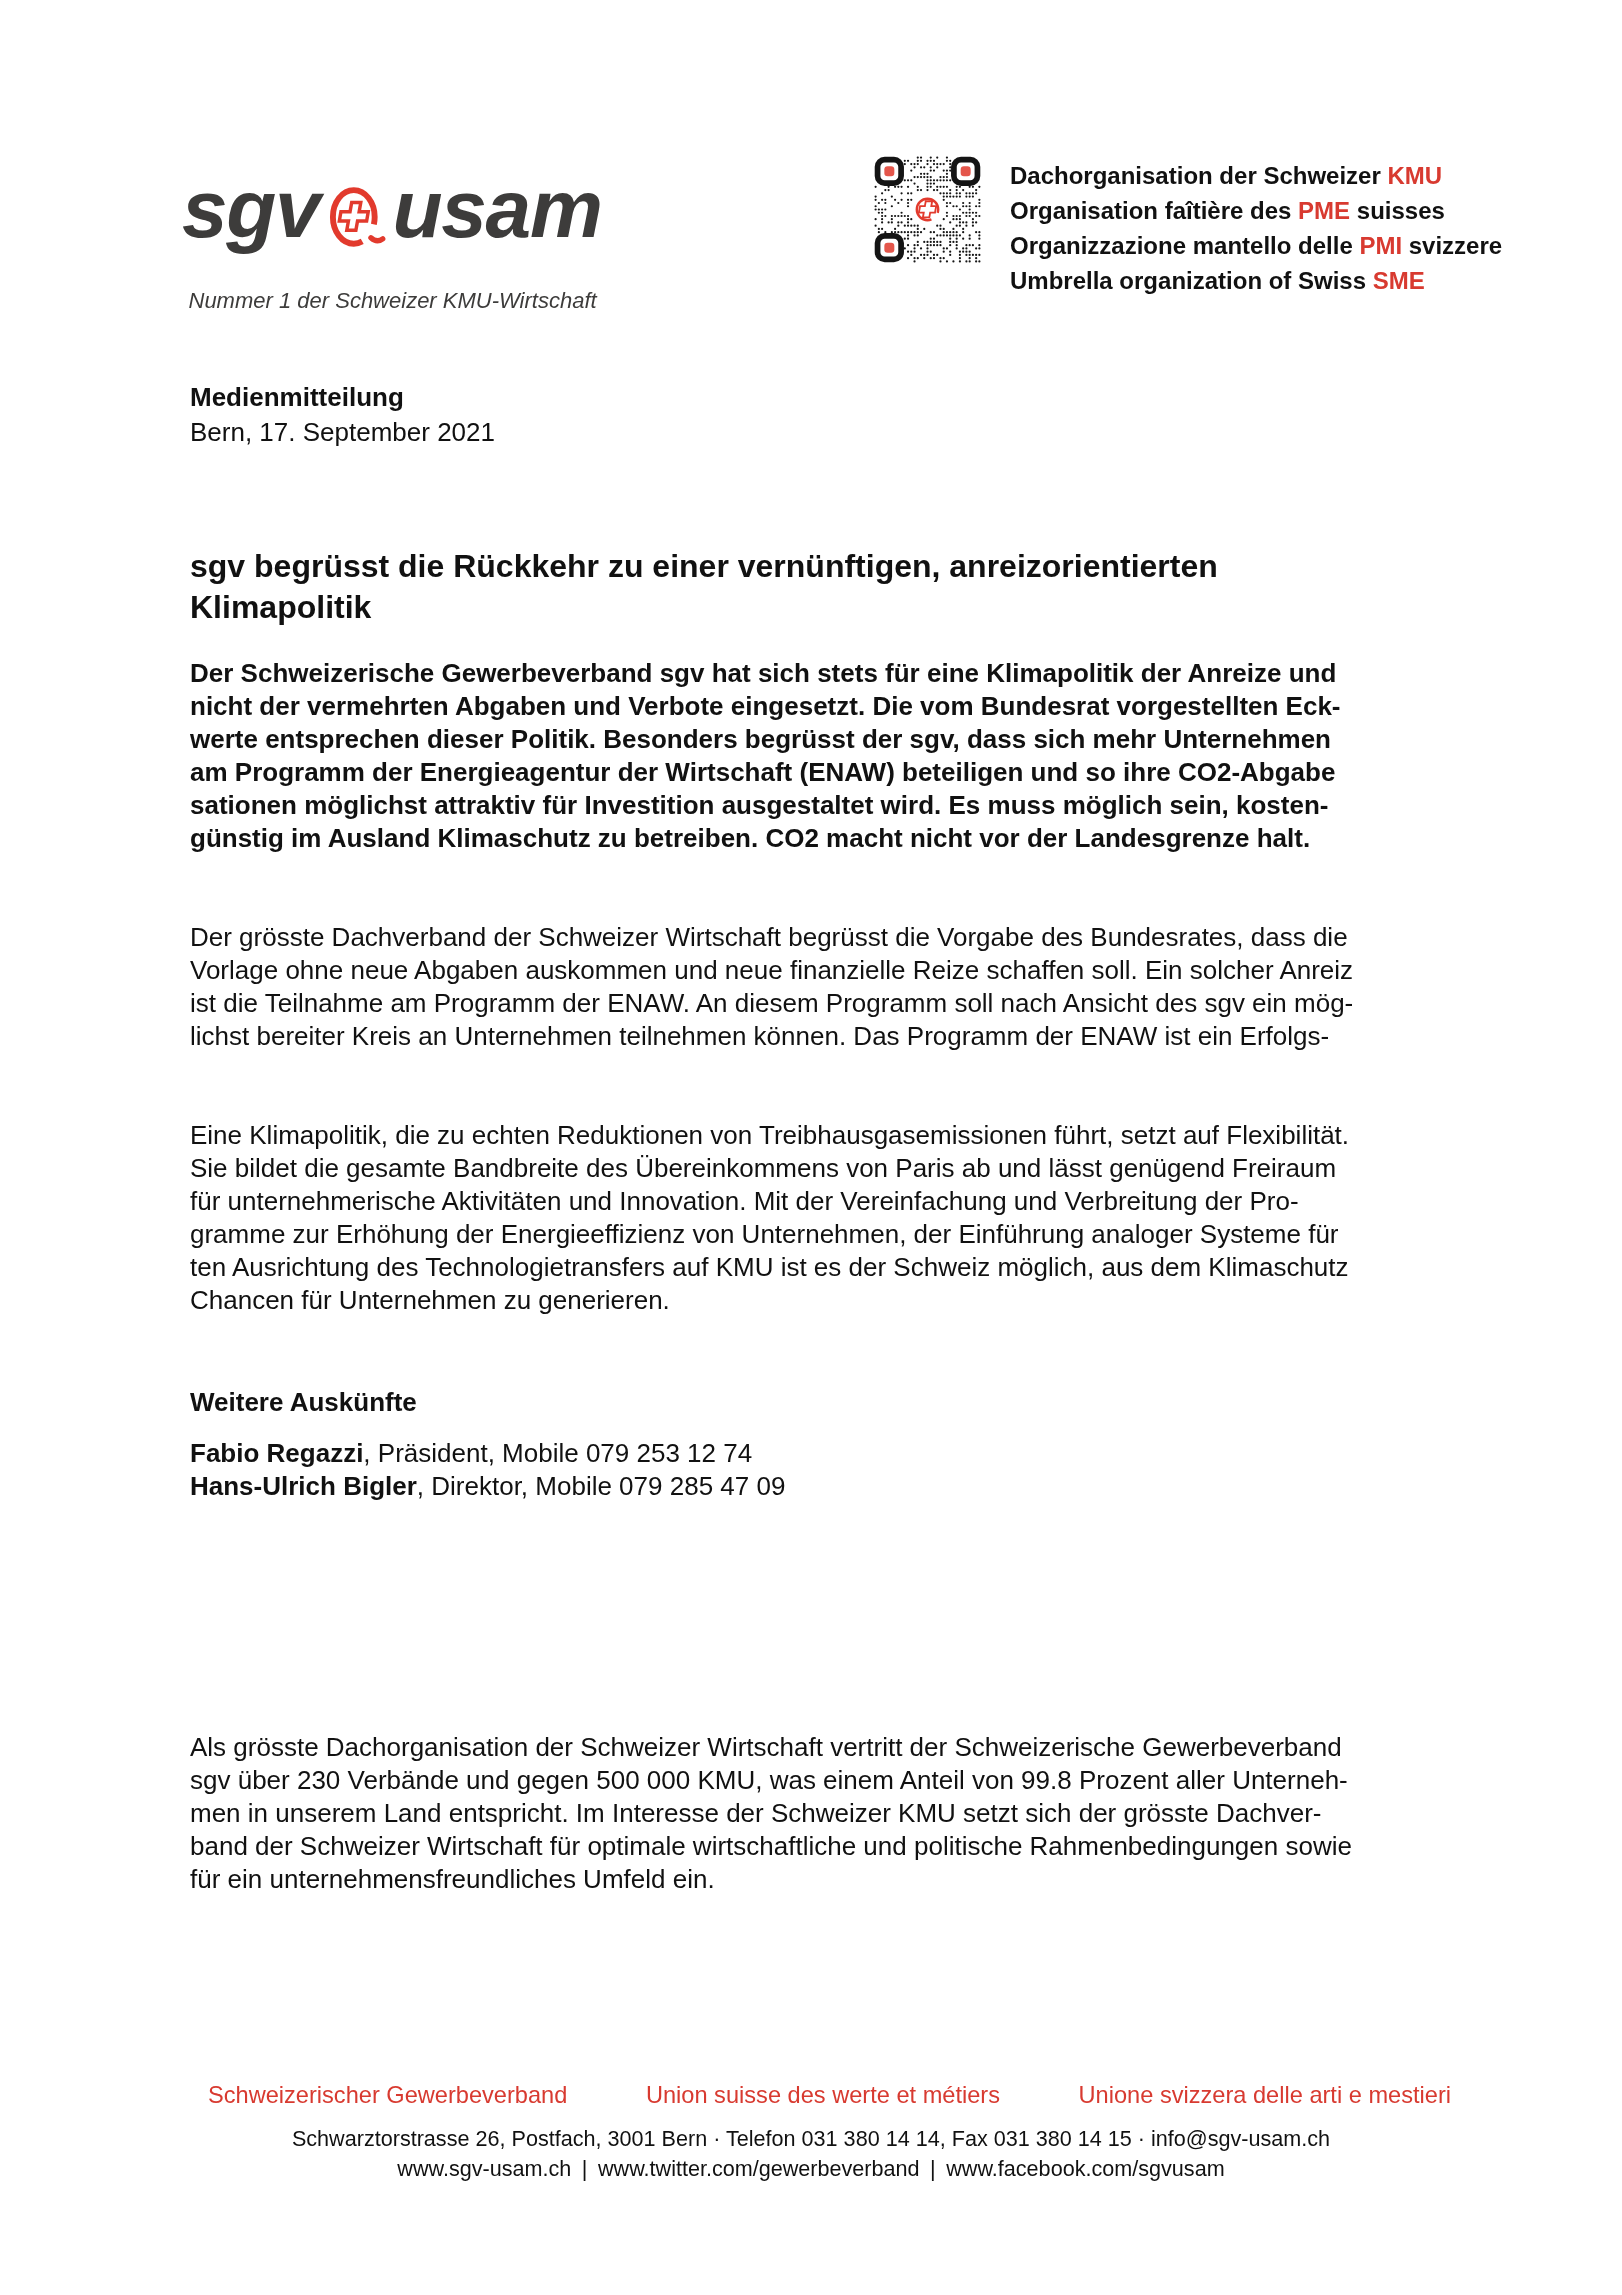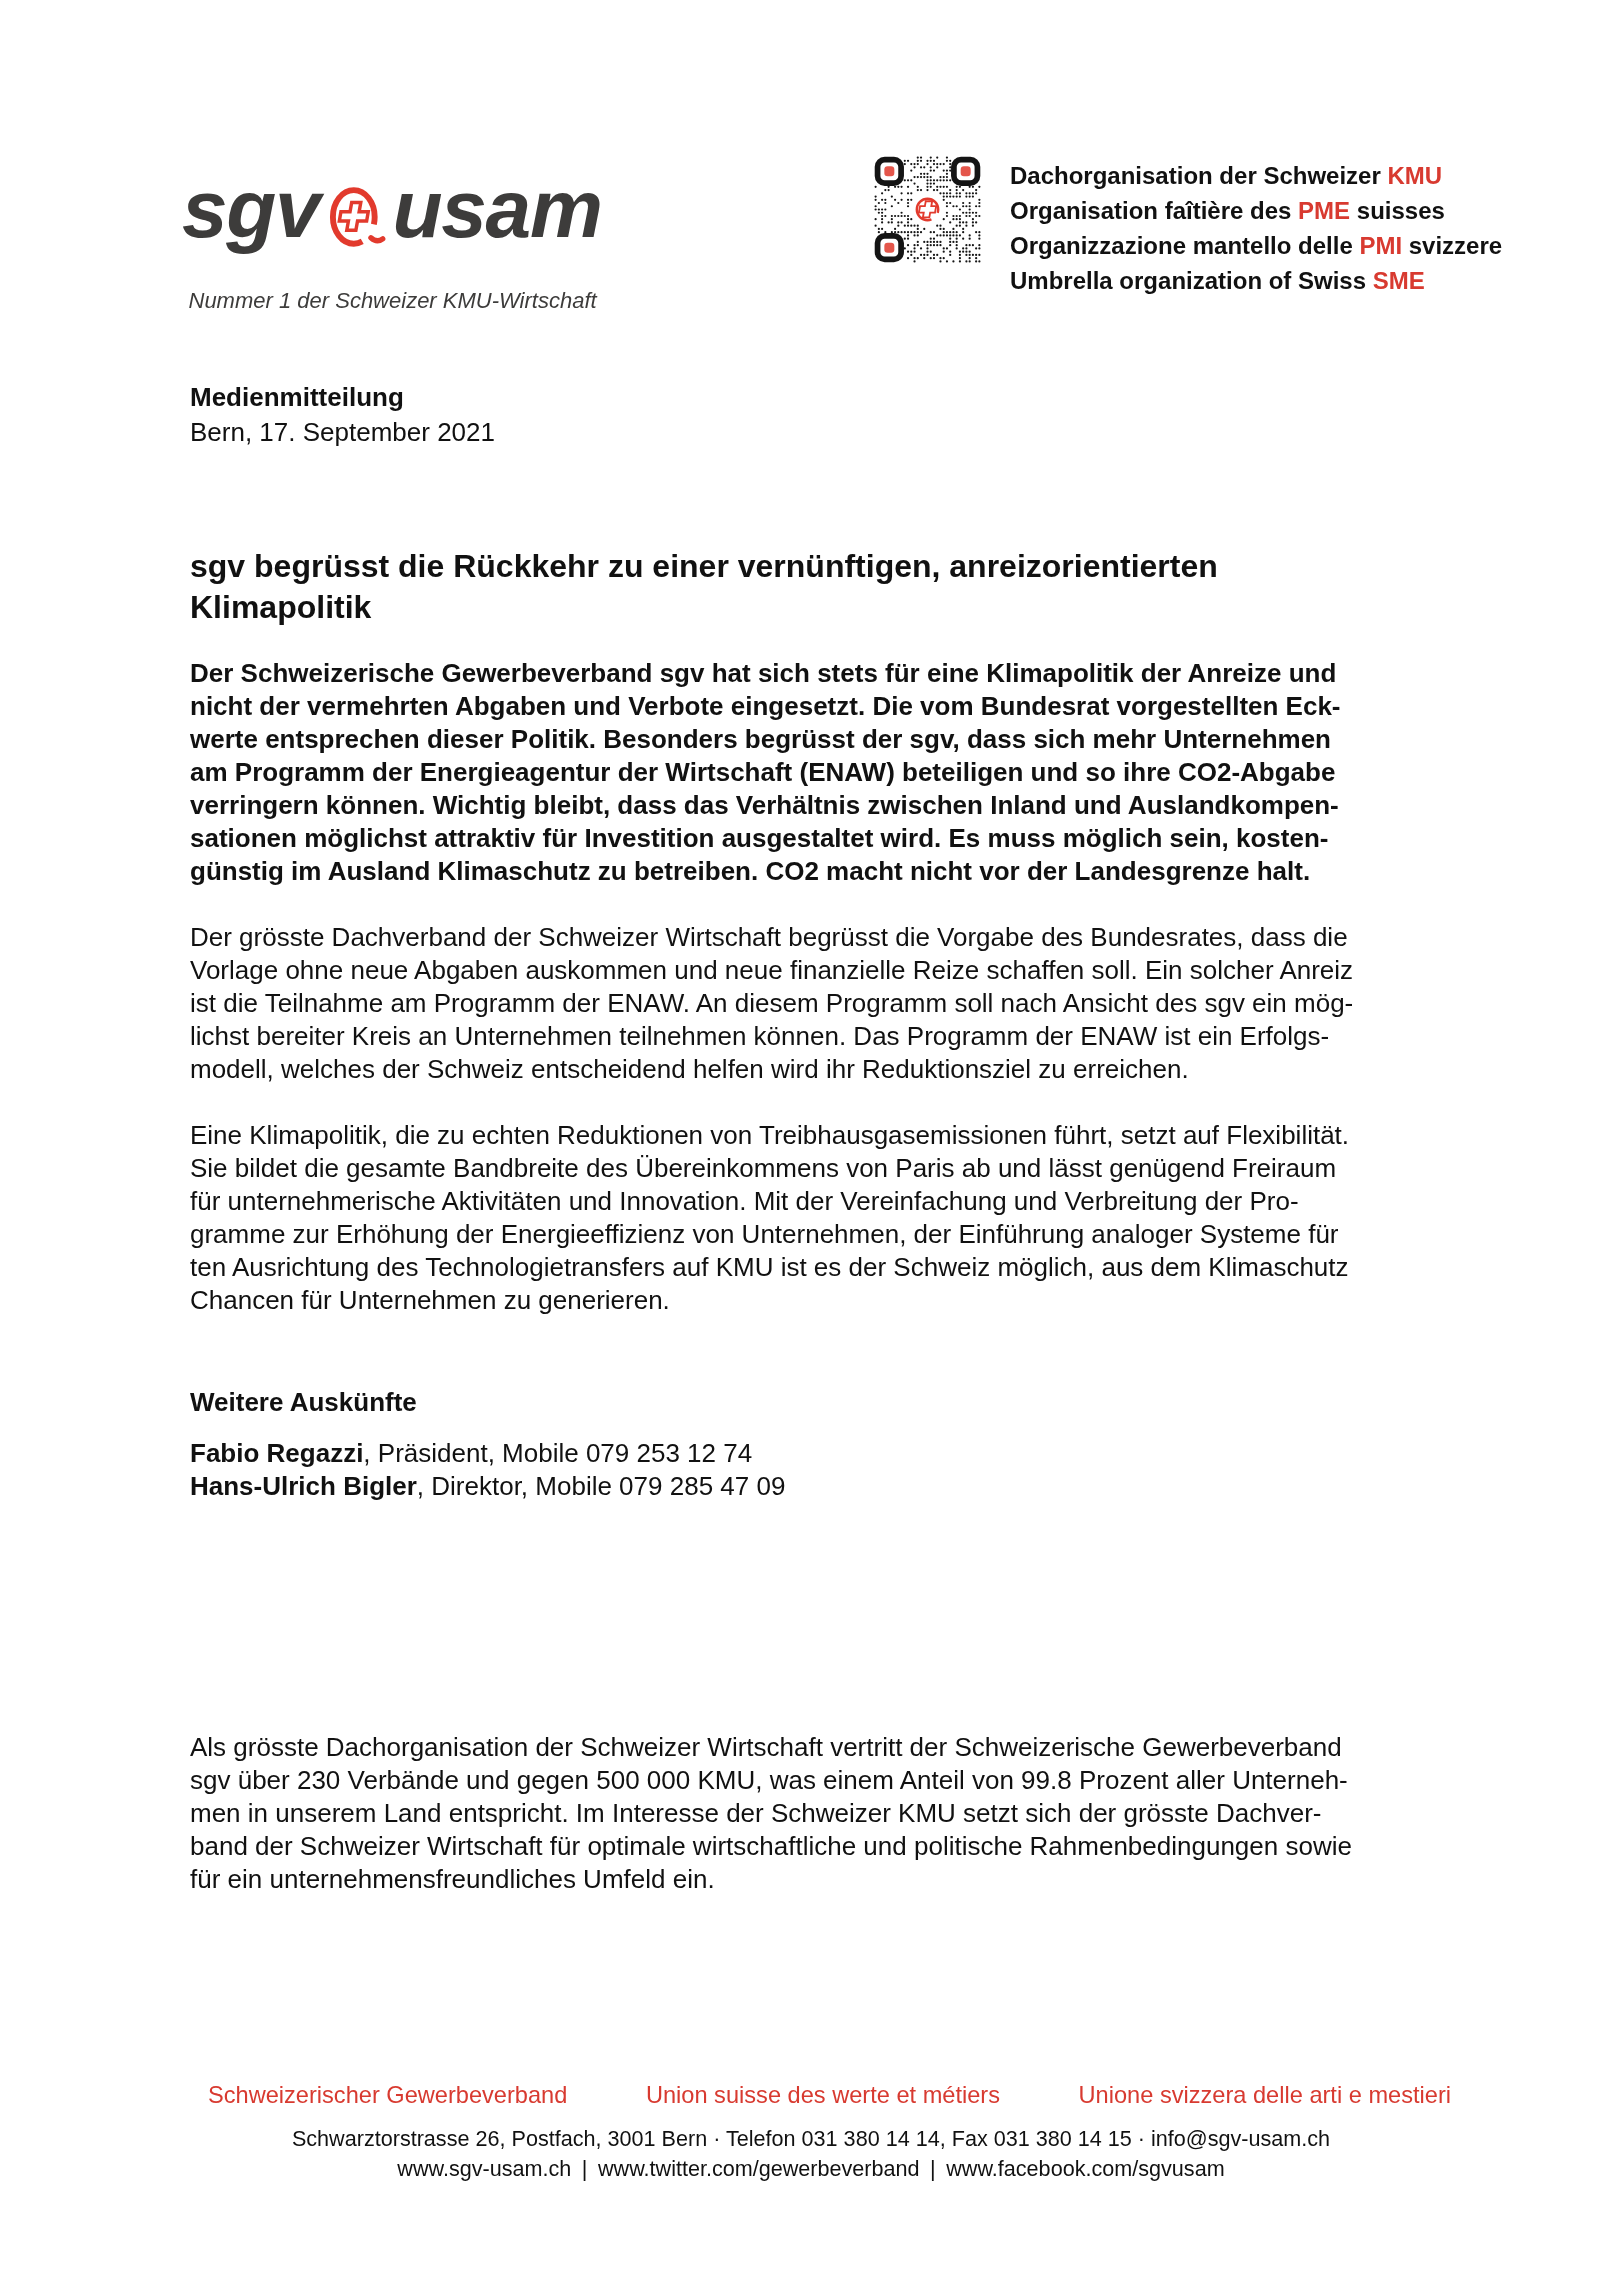--- a/index.html
+++ b/index.html
@@ -469,31 +469,29 @@
   <div class="abs sec-title lines">
       <div>sgv begrüsst die Rückkehr zu einer vernünftigen, anreizorientierten</div>
       <div>Klimapolitik</div>
     </div>
 
   <div class="abs sec-lead body-block lines">
       <div>Der Schweizerische Gewerbeverband sgv hat sich stets für eine Klimapolitik der Anreize und</div>
       <div>nicht der vermehrten Abgaben und Verbote eingesetzt. Die vom Bundesrat vorgestellten Eck-</div>
       <div>werte entsprechen dieser Politik. Besonders begrüsst der sgv, dass sich mehr Unternehmen</div>
       <div>am Programm der Energieagentur der Wirtschaft (ENAW) beteiligen und so ihre CO2-Abgabe</div>
-      <div>verringern können. Wichtig bleibt, dass das Verhältnis zwischen Inland und Auslandkompen-</div>
       <div>sationen möglichst attraktiv für Investition ausgestaltet wird. Es muss möglich sein, kosten-</div>
       <div>günstig im Ausland Klimaschutz zu betreiben. CO2 macht nicht vor der Landesgrenze halt.</div>
     </div>
 
   <div class="abs sec-p1 body-block lines">
       <div>Der grösste Dachverband der Schweizer Wirtschaft begrüsst die Vorgabe des Bundesrates, dass die</div>
       <div>Vorlage ohne neue Abgaben auskommen und neue finanzielle Reize schaffen soll. Ein solcher Anreiz</div>
       <div>ist die Teilnahme am Programm der ENAW. An diesem Programm soll nach Ansicht des sgv ein mög-</div>
       <div>lichst bereiter Kreis an Unternehmen teilnehmen können. Das Programm der ENAW ist ein Erfolgs-</div>
-      <div>modell, welches der Schweiz entscheidend helfen wird ihr Reduktionsziel zu erreichen.</div>
     </div>
   <div class="abs sec-p2 body-block lines">
       <div>Eine Klimapolitik, die zu echten Reduktionen von Treibhausgasemissionen führt, setzt auf Flexibilität.</div>
       <div>Sie bildet die gesamte Bandbreite des Übereinkommens von Paris ab und lässt genügend Freiraum</div>
       <div>für unternehmerische Aktivitäten und Innovation. Mit der Vereinfachung und Verbreitung der Pro-</div>
       <div>gramme zur Erhöhung der Energieeffizienz von Unternehmen, der Einführung analoger Systeme für</div>
       <div>ten Ausrichtung des Technologietransfers auf KMU ist es der Schweiz möglich, aus dem Klimaschutz</div>
       <div>Chancen für Unternehmen zu generieren.</div>
     </div>
 

